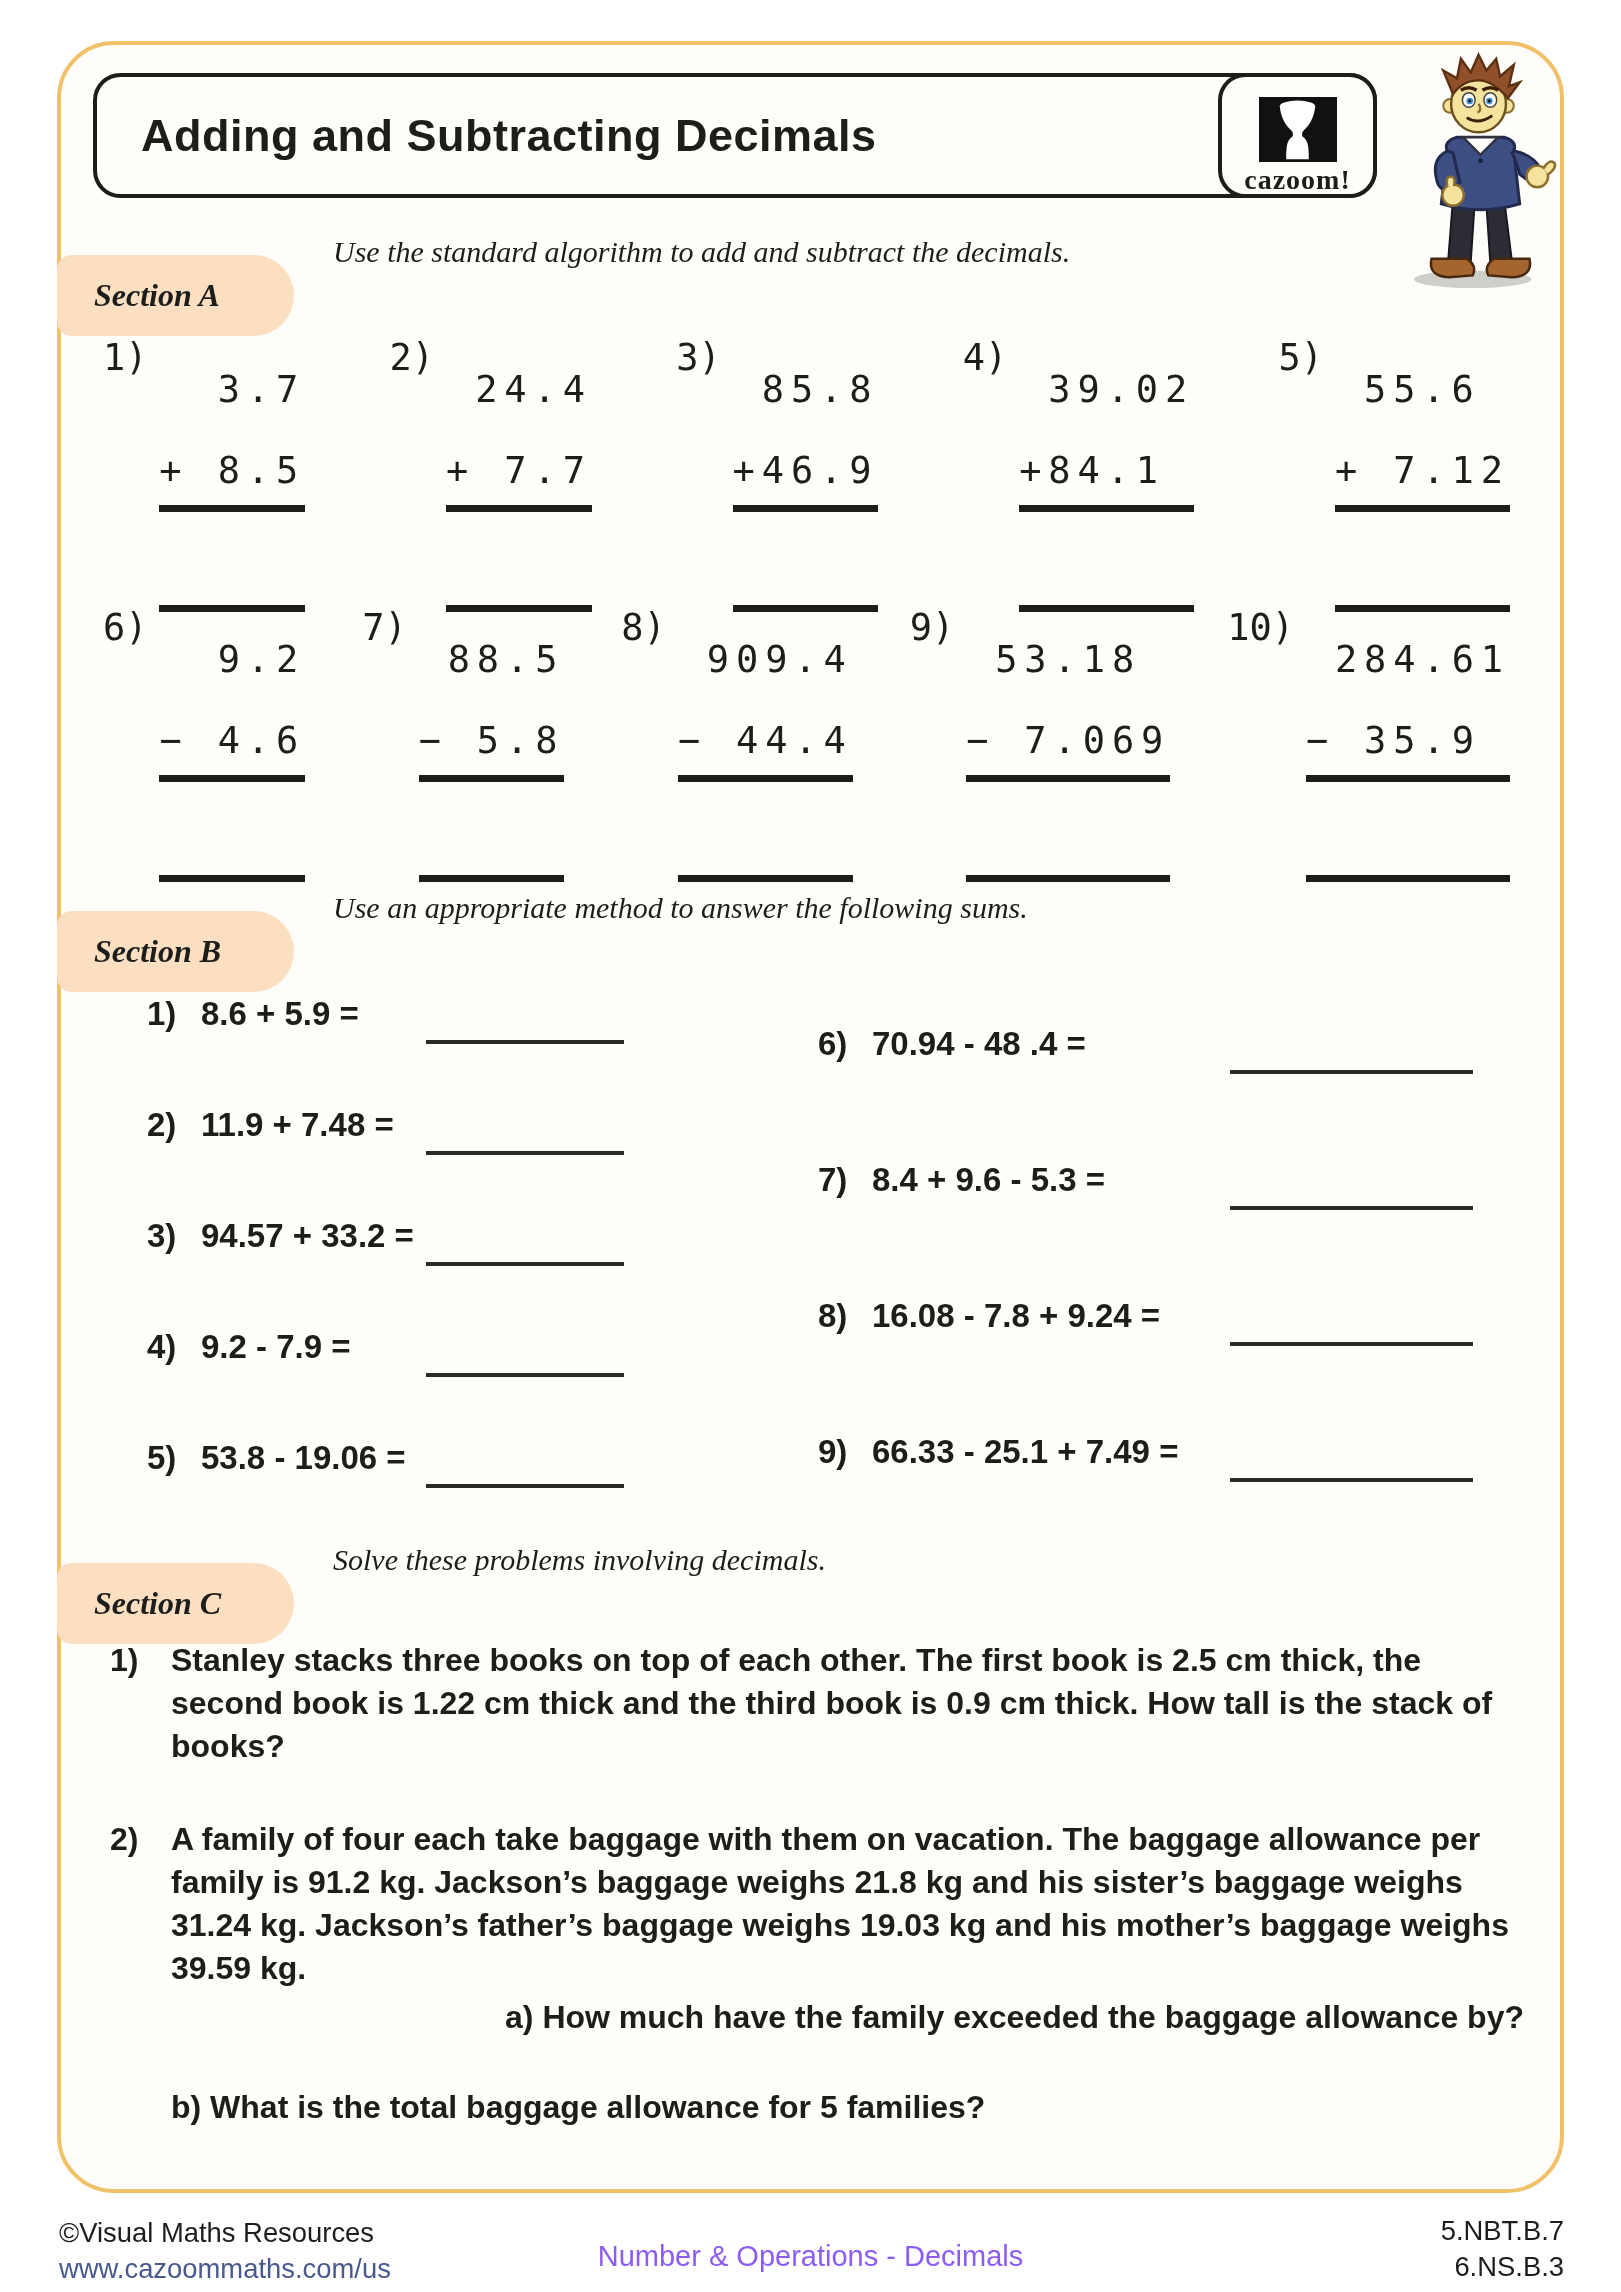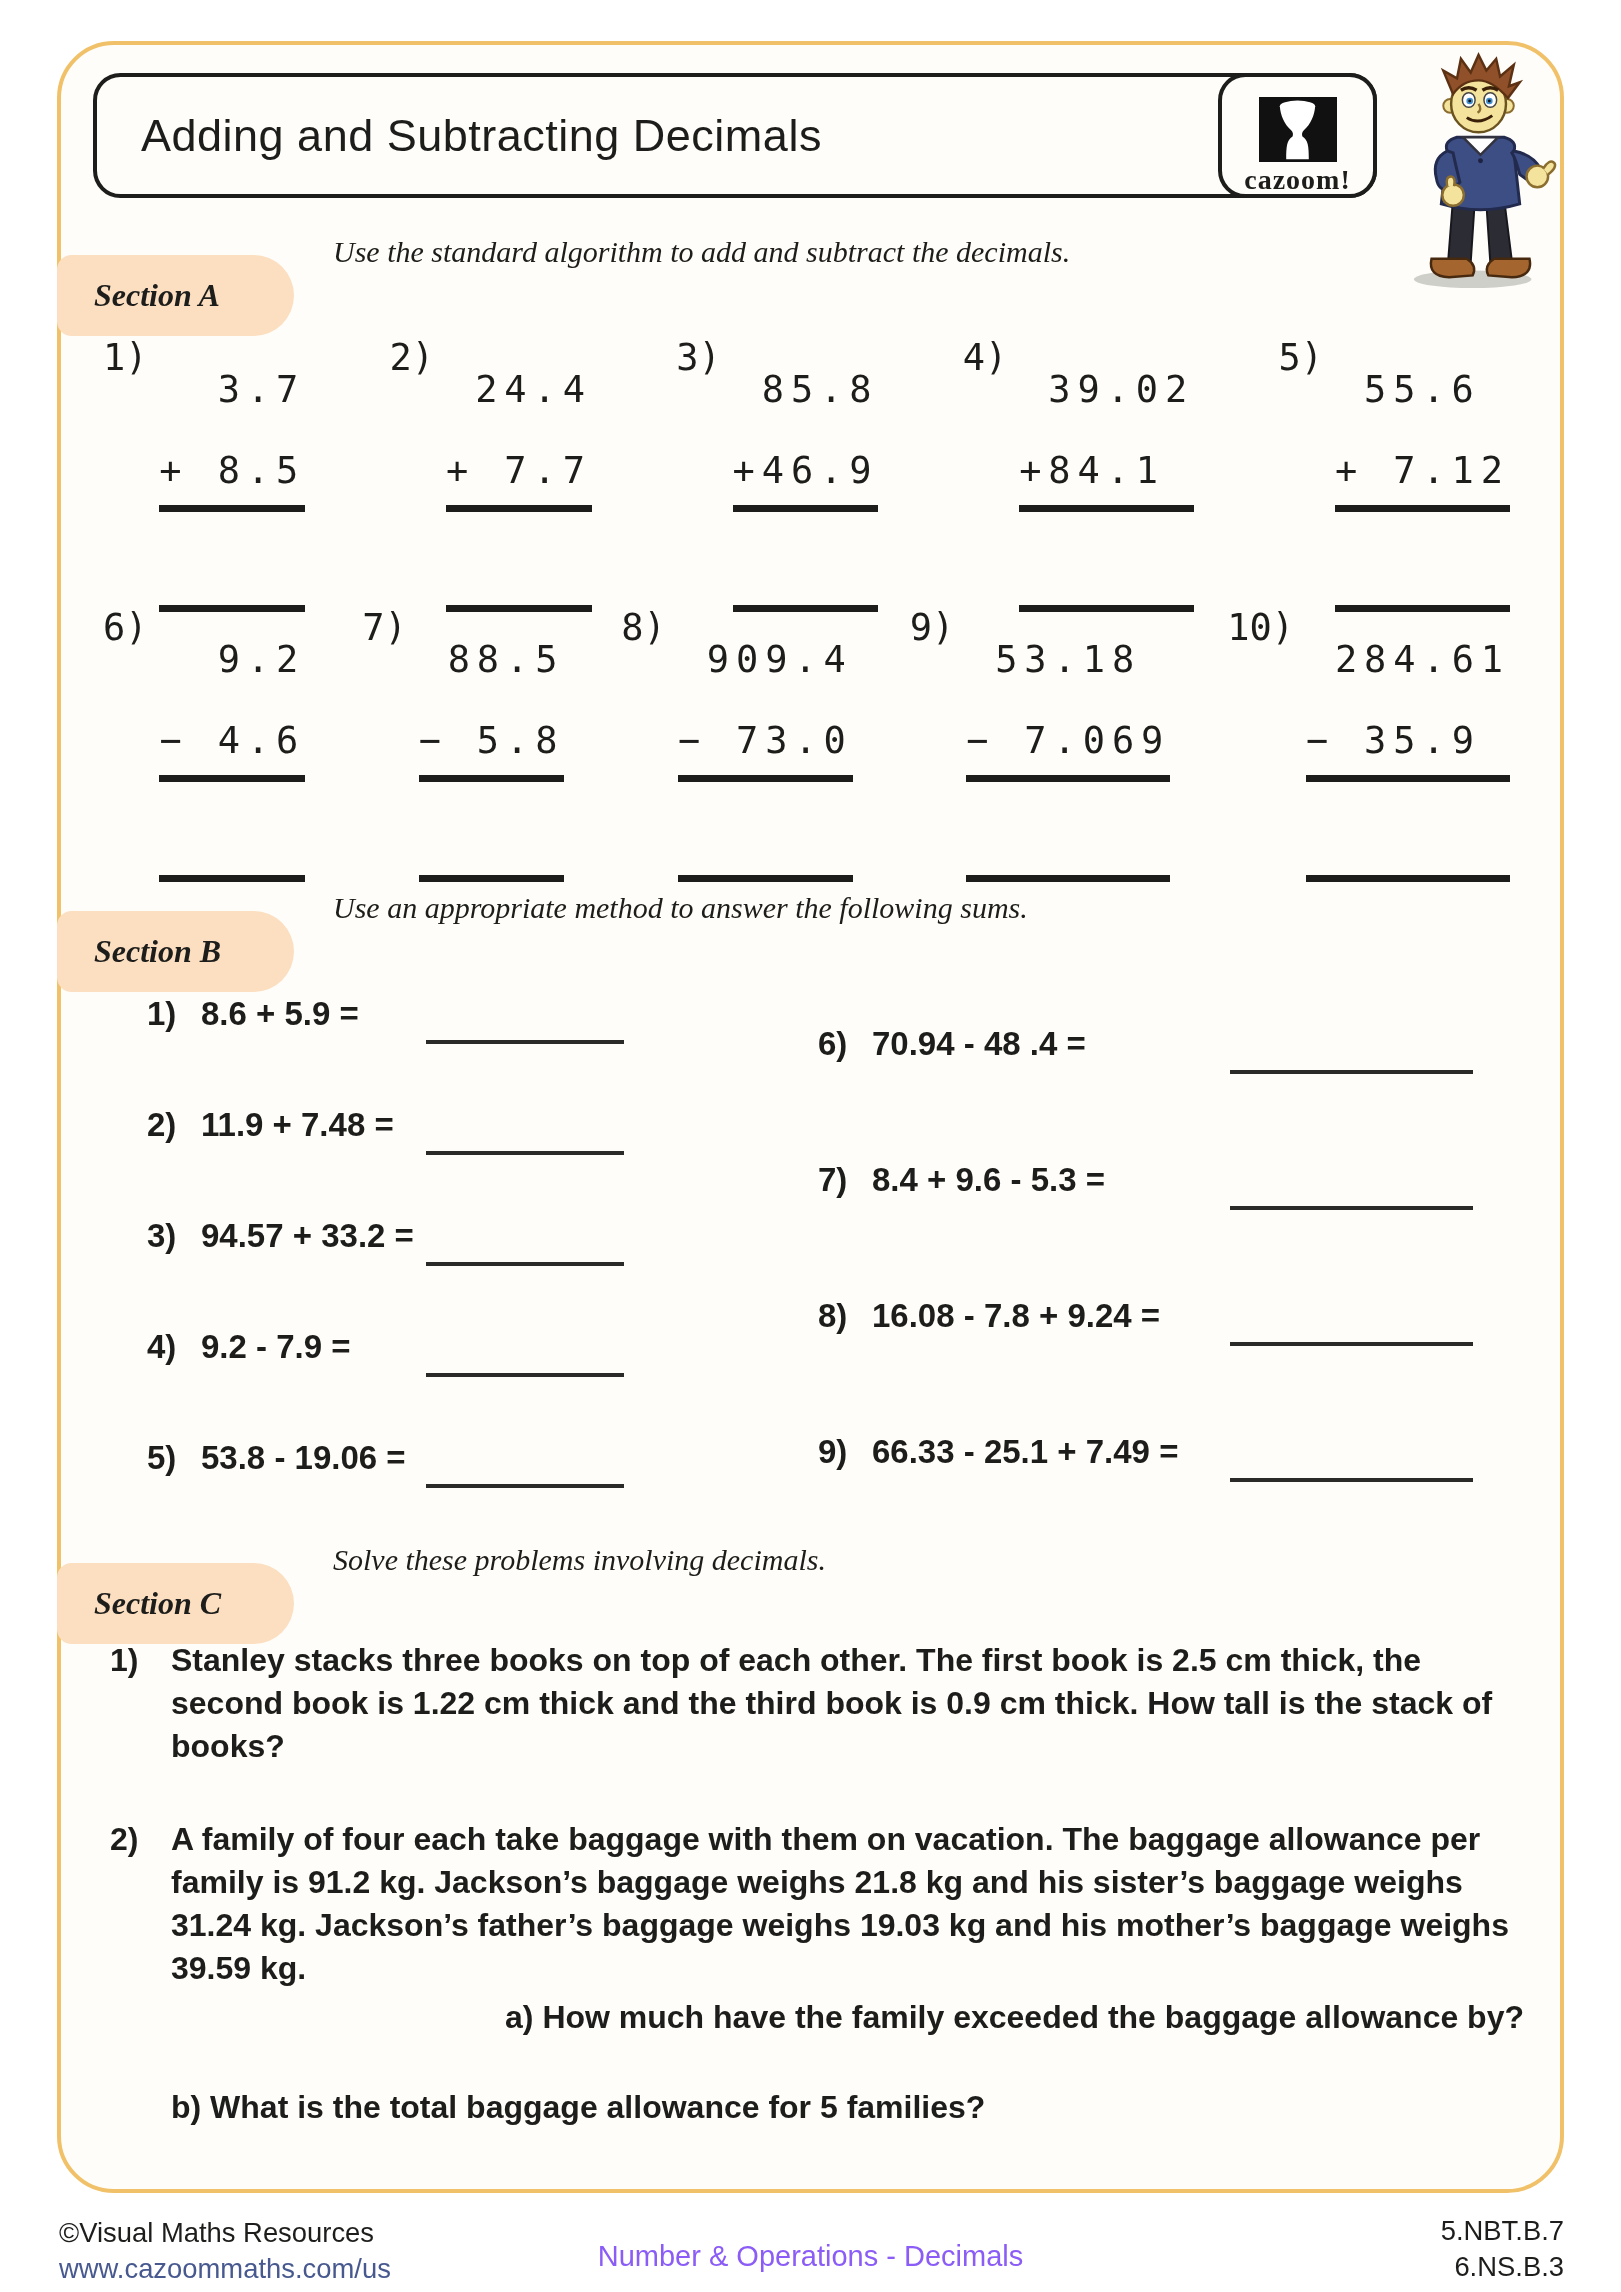--- a/index.html
+++ b/index.html
@@ -8,21 +8,21 @@
   *{margin:0;padding:0;box-sizing:border-box;}
   html,body{background:#ffffff;}
   body{width:1621px;height:2293px;position:relative;font-family:"Liberation Sans",sans-serif;color:var(--ink);}
   .abs{position:absolute;}
 
   
   .gold-frame{left:57px;top:41px;width:1507px;height:2152px;border:4.9px solid var(--gold);border-radius:57px;background:var(--paper);}
 
   
   .title-box{left:93px;top:73px;width:1284px;height:125px;border:4.9px solid var(--ink);border-radius:27.4px;background:var(--paper);display:flex;align-items:center;}
-  .title-box h1{font-size:45px;font-weight:normal;letter-spacing:0.5px;padding-left:44px;}
+  .title-box h1{font-size:45px;font-weight:bold;letter-spacing:0.5px;padding-left:44px;}
   .logo-box{left:1218px;top:73px;width:159px;height:125px;border:4.9px solid var(--ink);border-radius:27.4px;background:var(--paper);display:flex;flex-direction:column;align-items:center;justify-content:flex-start;padding-top:20px;}
   .logo-drum{width:78px;height:73px;background:#111111;display:flex;align-items:center;justify-content:center;}
   .logo-text{font-family:"Liberation Serif",serif;font-weight:bold;font-size:28px;letter-spacing:1px;margin-top:2px;}
 
   
   .sec-label{left:57px;width:237px;height:81px;background:var(--peach);border-radius:15.7px 43px 43px 15.7px;display:flex;align-items:center;padding-left:37px;font-family:"Liberation Serif",serif;font-style:italic;font-weight:bold;font-size:32px;margin-top:44px;}
   .sec-instr{left:333px;height:81px;display:flex;align-items:center;font-family:"Liberation Serif",serif;font-style:italic;font-size:30px;}
   .la{top:211px;} .lb{top:867px;} .lc{top:1519px;}
 
   
@@ -186,21 +186,21 @@
       <div class="pbot">− 5.8</div>
       <div class="sumline"></div>
       <div class="ansline"></div>
     </div>
   </div>
 
   <div class="prob">
     <div class="pnum">8)</div>
     <div class="pcol">
       <div class="ptop">909.4</div>
-      <div class="pbot">− 73.0</div>
+      <div class="pbot">− 44.4</div>
       <div class="sumline"></div>
       <div class="ansline"></div>
     </div>
   </div>
 
   <div class="prob">
     <div class="pnum">9)</div>
     <div class="pcol">
       <div class="ptop">53.18 </div>
       <div class="pbot">− 7.069</div>

